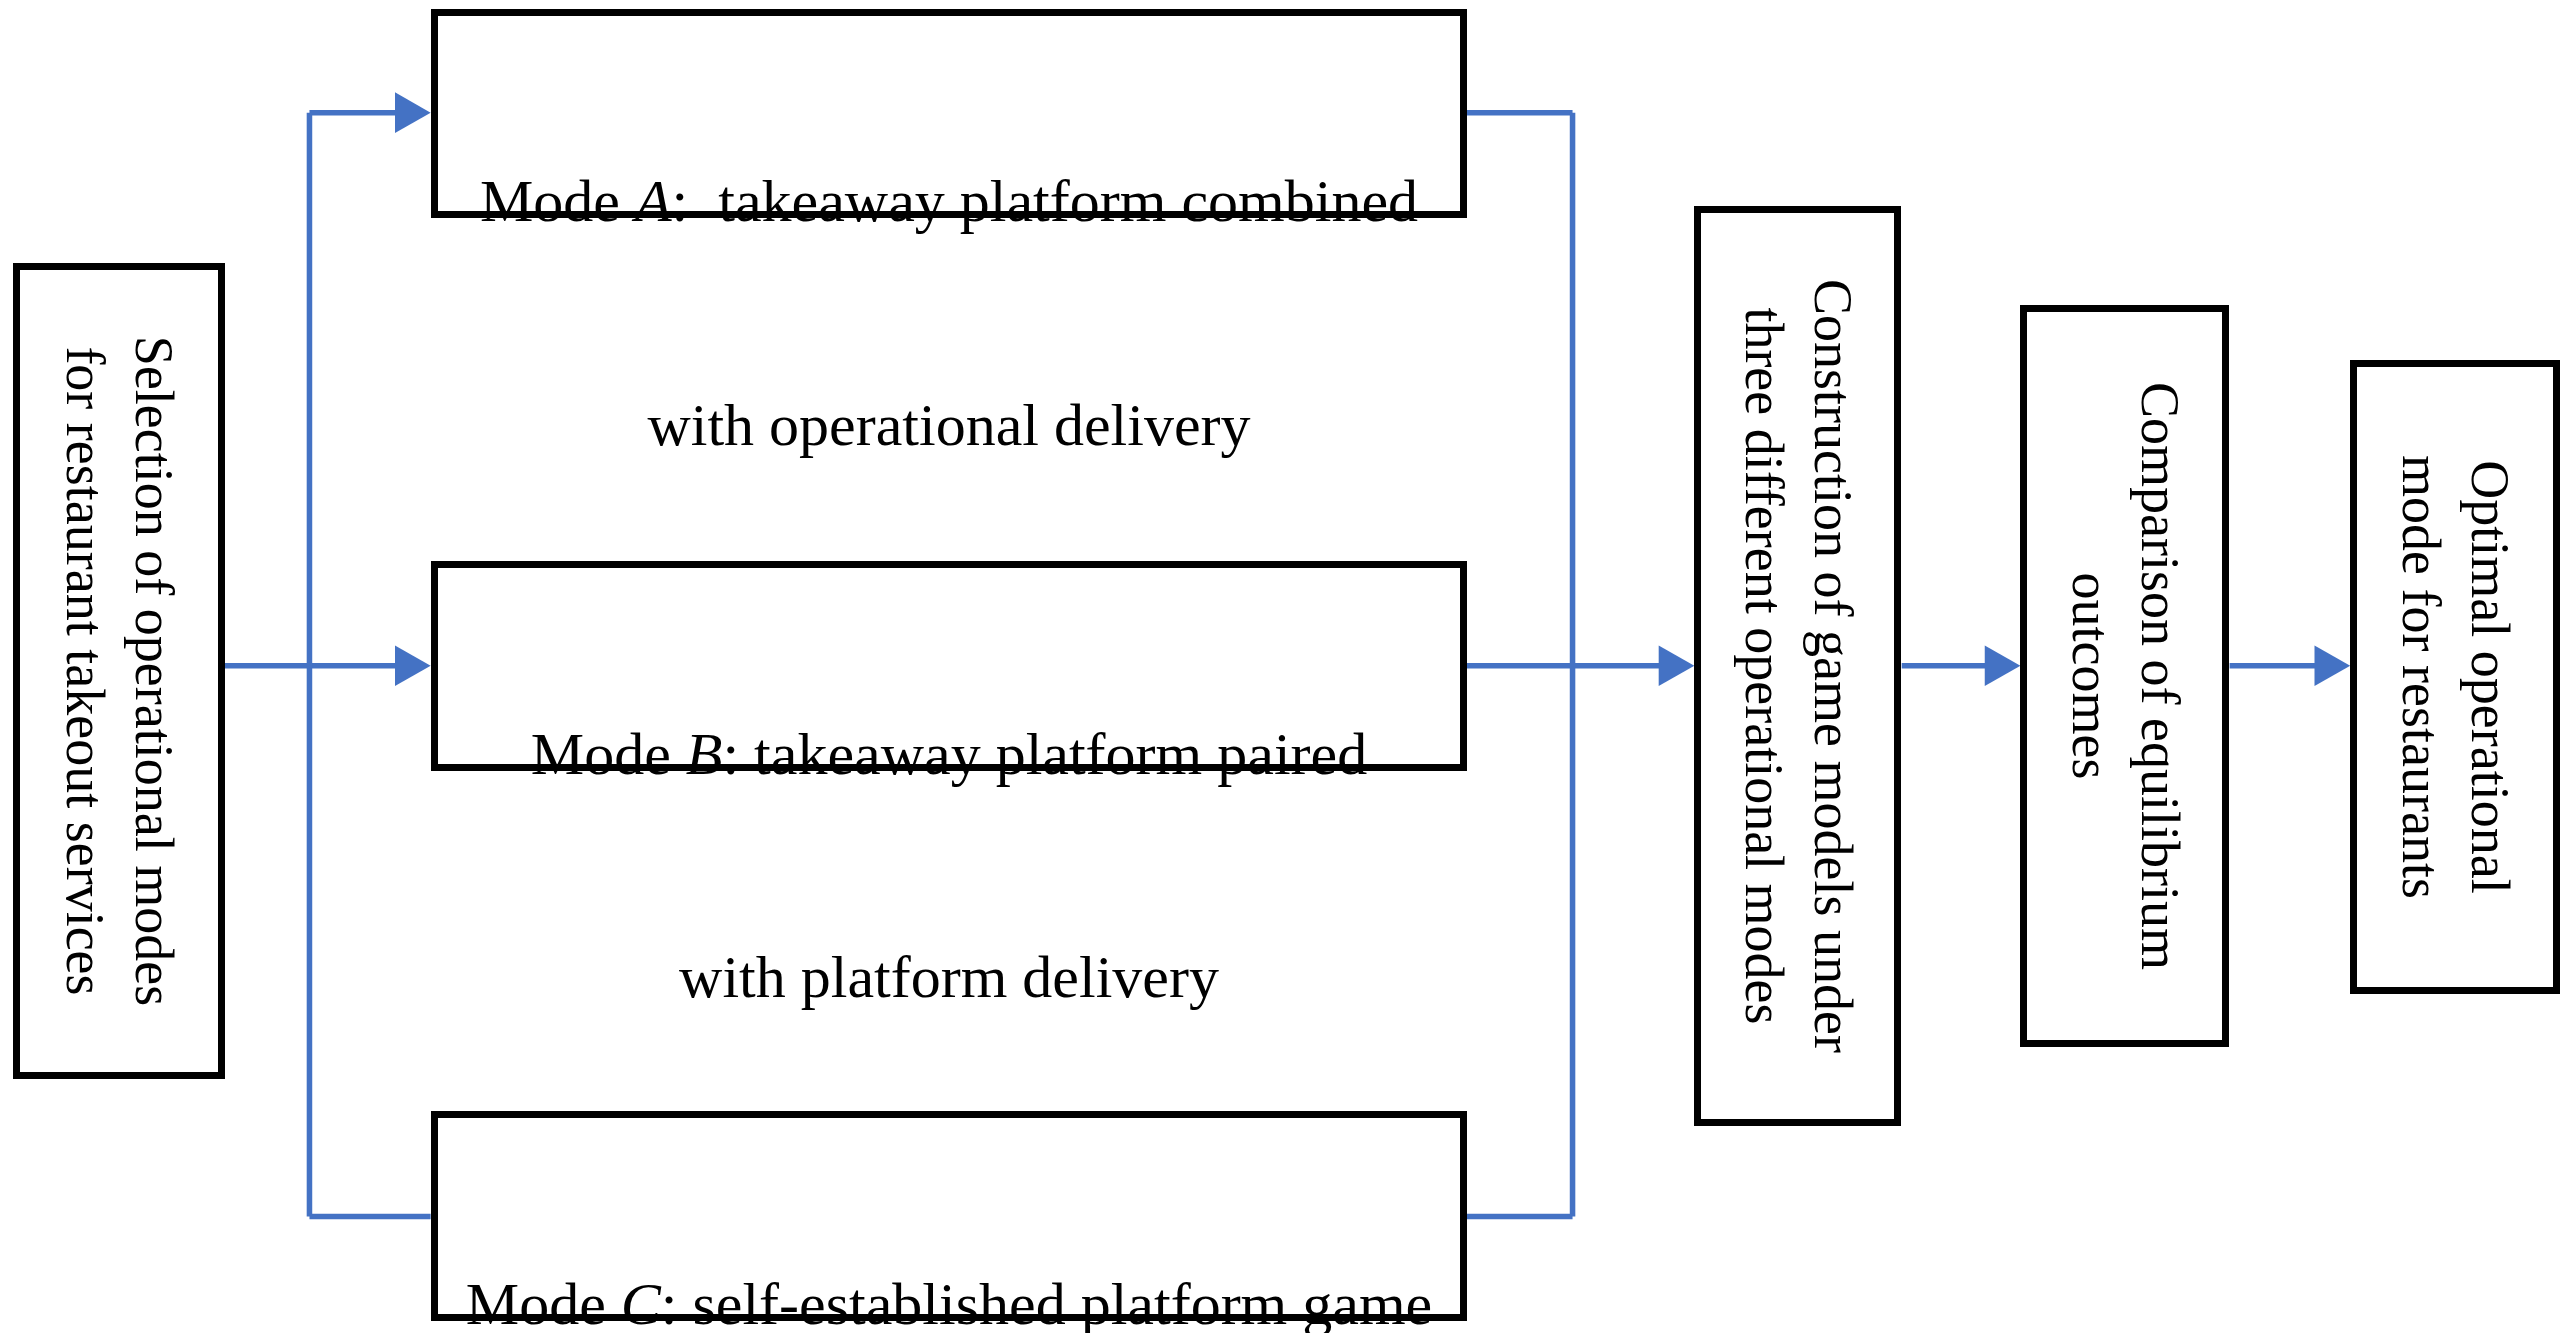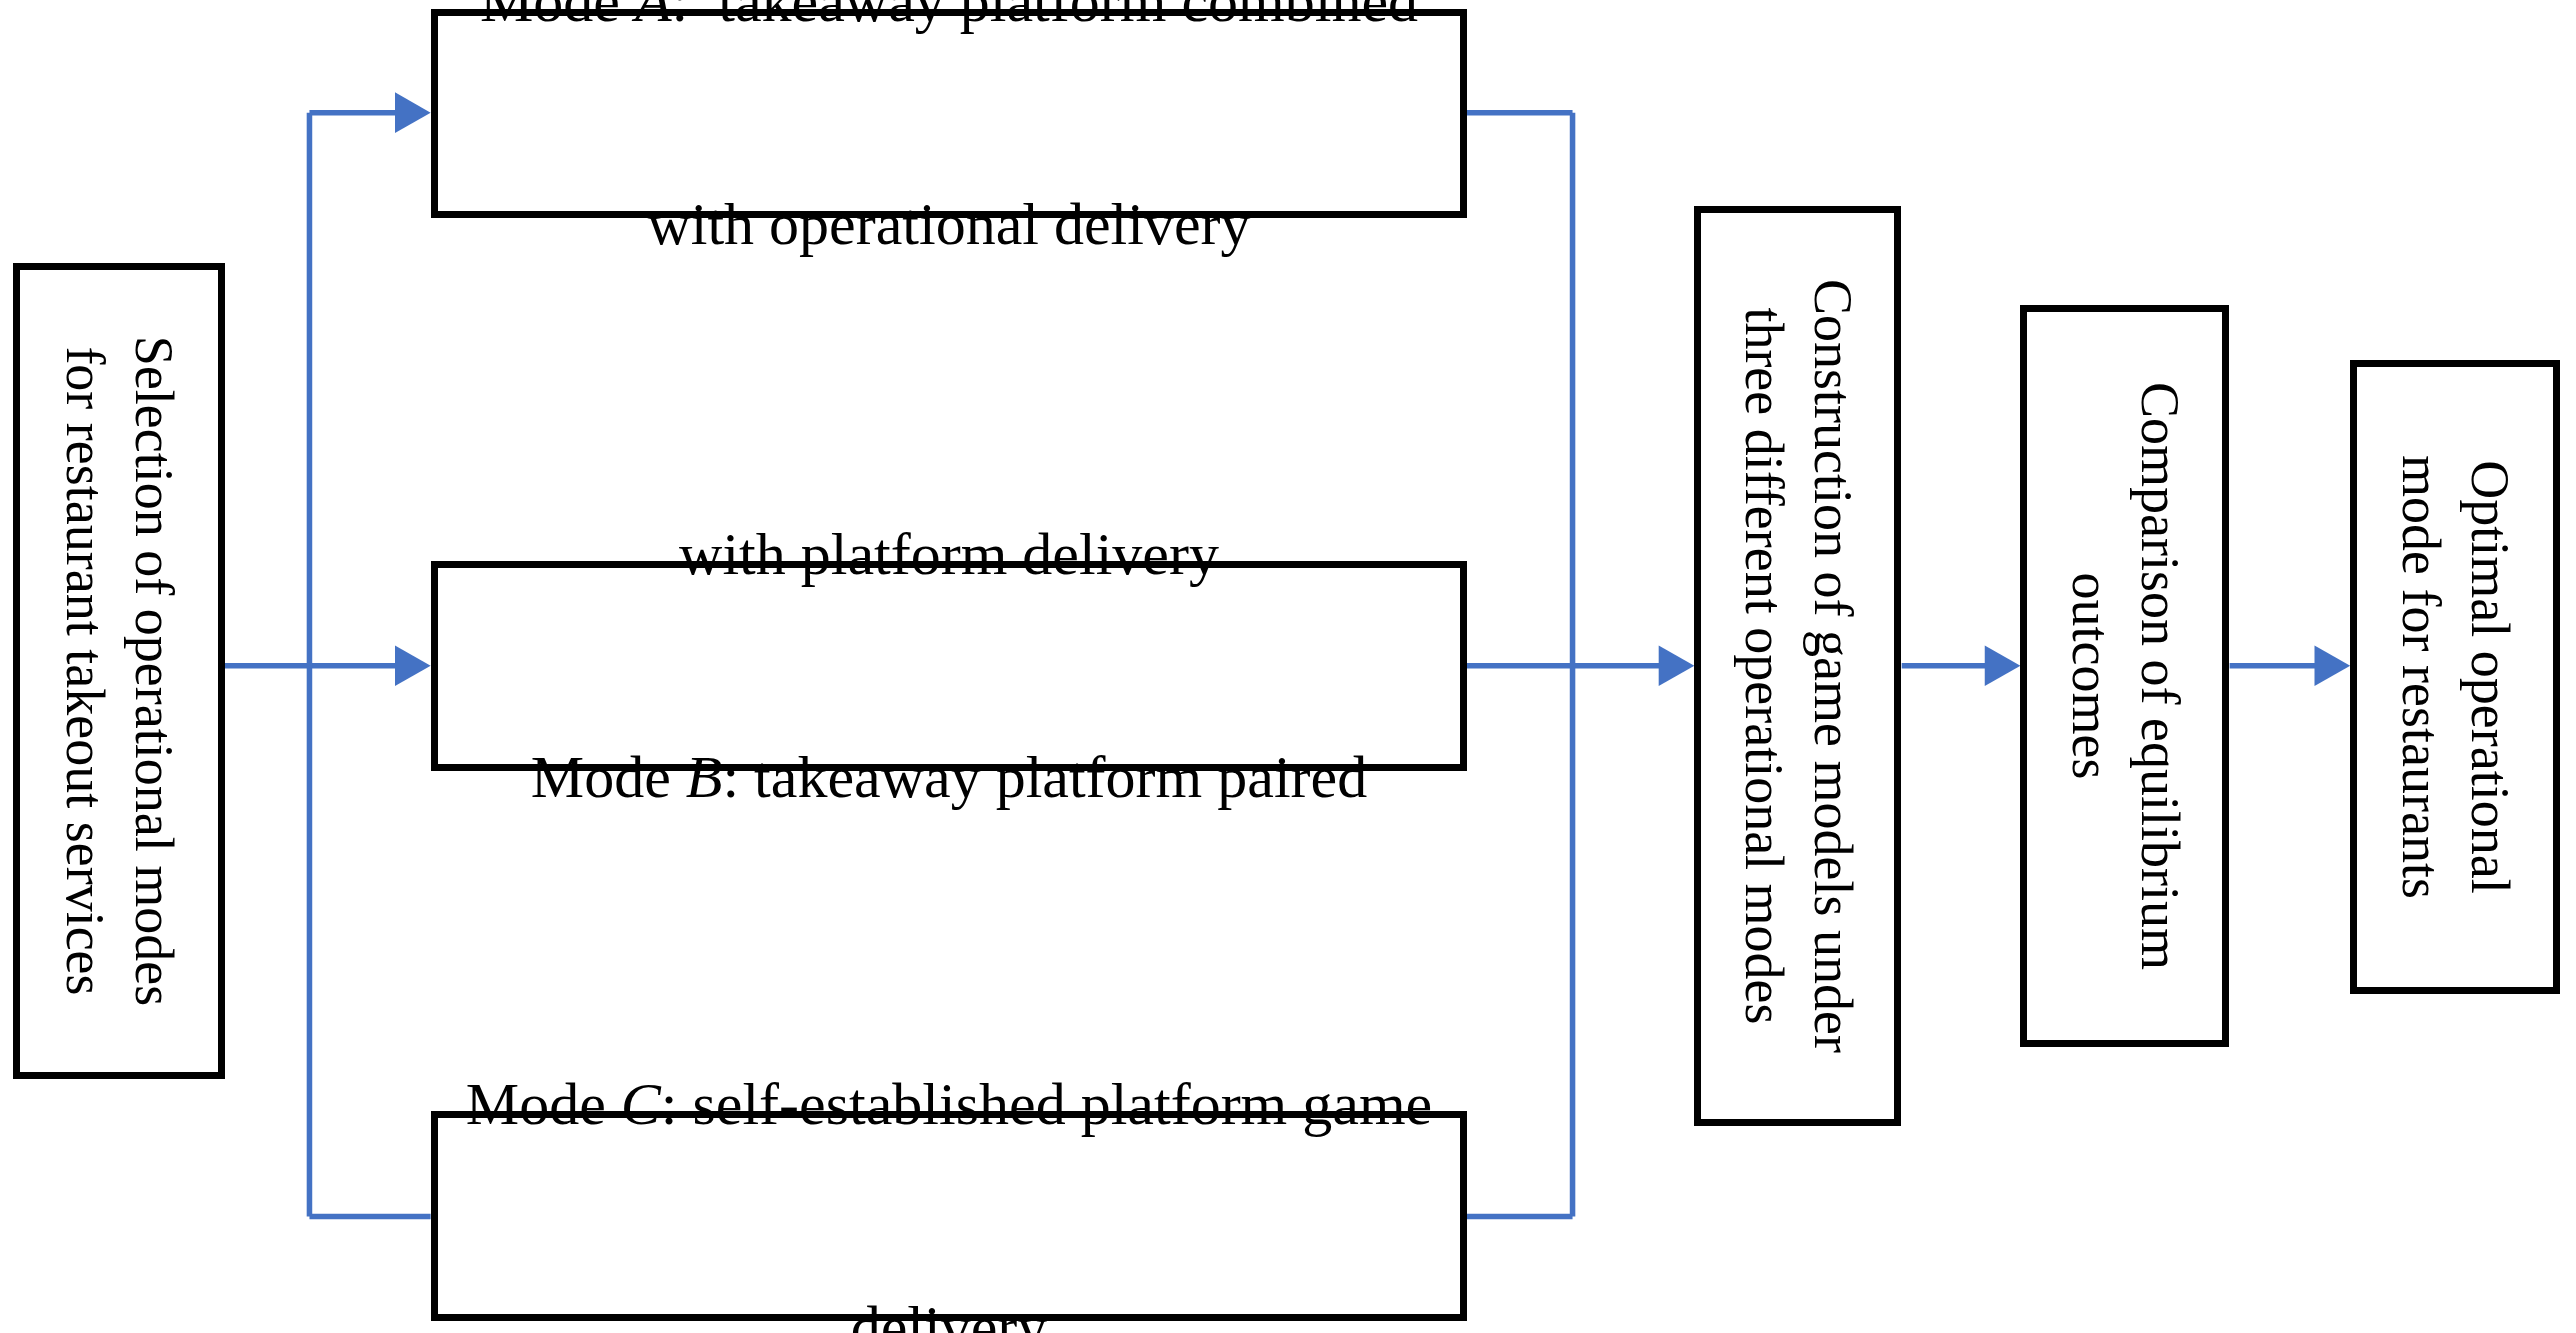--- a/index.html
+++ b/index.html
@@ -10,21 +10,21 @@
     font-family:"Liberation Serif","DejaVu Serif",serif;
     color:var(--ink);
   }
   .connectors { position:absolute; left:0; top:0; }
   .connectors line   { stroke:var(--accent); stroke-width:9; }
   .connectors polygon{ fill:var(--accent); }
   .box {
     position:absolute; box-sizing:border-box;
     border:7.4px solid var(--ink); background:var(--bg);
   }
-  .hbox { display:flex; align-items:center; justify-content:center; }
+  .hbox { display:flex; align-items:flex-start; justify-content:center; }
   .hbox .content {
     text-align:center; font-size:60px; line-height:1.24;
     white-space:pre-wrap;
   }
   .vbox .content {
     position:absolute; top:50%; left:50%;
     transform:translate(-50%,-50%) rotate(90deg);
     text-align:center; font-size:54px; line-height:1.28;
     white-space:nowrap;
   }
@@ -80,22 +80,22 @@
 
   <div class="box hbox" id="node-mode-a">
     <div class="content">
       <div><span>Mode </span><span class="mode-letter">A</span><span>:&nbsp; takeaway platform combined</span></div>
       <div>with operational delivery</div>
     </div>
   </div>
 
   <div class="box hbox" id="node-mode-b">
     <div class="content">
+      <div><span>Mode </span><span class="mode-letter">B</span><span>: takeaway platform paired</span></div>
       <div>with platform delivery</div>
-      <div><span>Mode </span><span class="mode-letter">B</span><span>: takeaway platform paired</span></div>
     </div>
   </div>
 
   <div class="box hbox" id="node-mode-c">
     <div class="content">
       <div><span>Mode </span><span class="mode-letter">C</span><span>: self-established platform game</span></div>
       <div>delivery</div>
     </div>
   </div>
 

